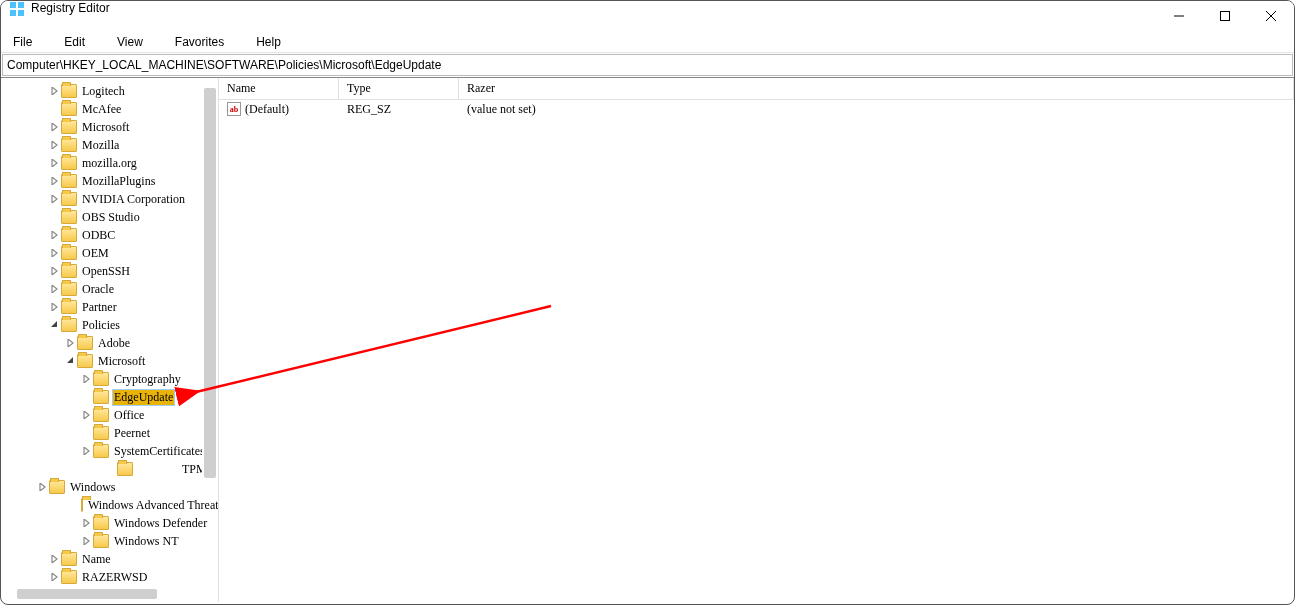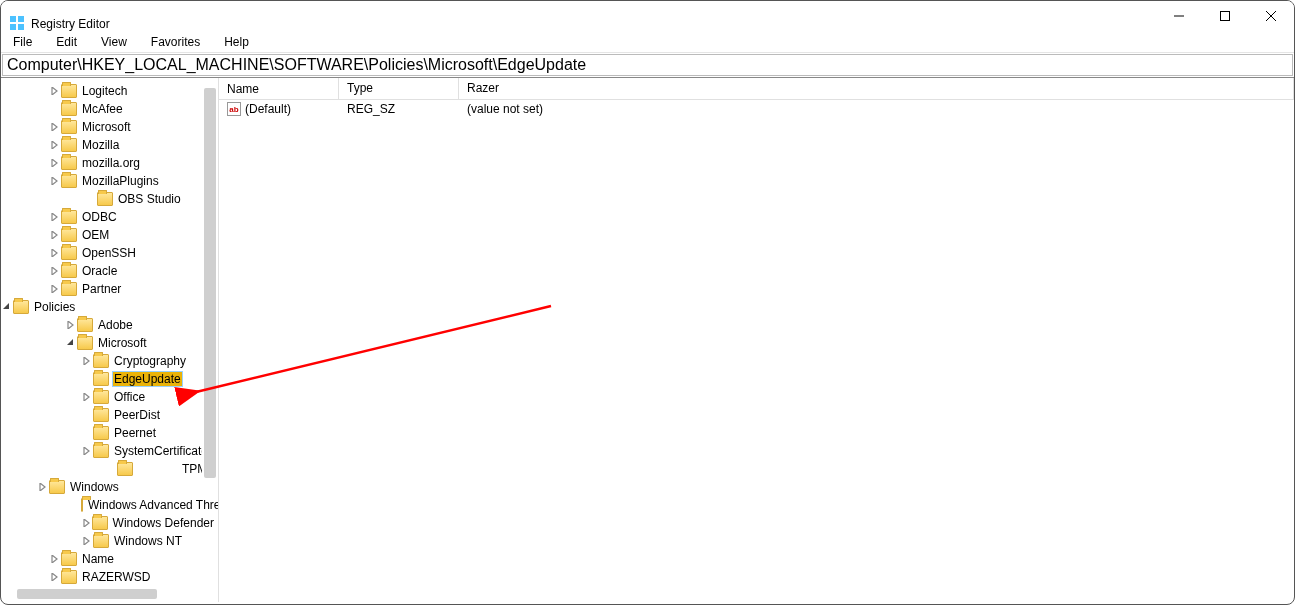--- a/index.html
+++ b/index.html
@@ -10,57 +10,58 @@
     width: 1295px;
     height: 605px;
     overflow: hidden;
     position: relative;
     border: 1px solid #555;
     border-radius: 8px;
   }
   .titlebar {
     height: 30px;
     display: flex;
-    align-items: flex-end;
+    align-items: flex-start;
     padding-left: 8px;
     background: #ffffff;
   }
   .titlebar .app-icon {
     width: 16px; height: 16px;
     margin-right: 6px;
     display: inline-flex; align-items: center; justify-content: center;
   }
   .titlebar .title { font-size: 12px; }
   .win-controls { margin-left: auto; display: flex; }
   .win-btn {
     width: 46px; height: 30px;
     display: flex; align-items: center; justify-content: center;
     color: #000;
   }
   .menubar {
     height: 22px;
     border-bottom: 1px solid #e5e5e5;
     display: flex; align-items: center;
     padding-left: 4px;
-    gap: 8px;
+    gap: 16px;
   }
   .menu-item { padding: 2px 8px; font-size: 12px; }
   .addressbar {
     height: 22px;
     border: 1px solid #bbb;
     margin: 1px;
     display: flex; align-items: center;
     padding: 0 4px;
-    font-size: 16px;
+    font-size: 12px;
   }
   .content {
     display: flex;
     height: calc(100% - 30px - 22px - 24px - 2px);
     position: relative;
     border-top: 1px solid #888;
+    font-family: Liberation Serif, serif;
   }
   .tree-pane {
     width: 218px;
     border-right: 1px solid #e0e0e0;
     overflow: hidden;
     position: relative;
     padding-top: 4px;
     padding-bottom: 4px;
   }
   .tree-inner {
@@ -254,21 +255,28 @@
           <span class="folder-icon"></span>
           <span class="label">mozilla.org</span>
         </div>
         <div class="tree-node" style="padding-left: 48px;">
           <span class="expander"><svg width="8" height="8">
               <path d="M1 0 L6 4 L1 8 Z" fill="none" stroke="#888" stroke-width="1.2"></path>
             </svg></span>
           <span class="folder-icon"></span>
           <span class="label">MozillaPlugins</span>
         </div>
-        <div class="tree-node" style="padding-left: 48px; margin-left: 36px;">
+        <div class="tree-node" style="padding-left: 48px;">
+          <span class="expander"><svg width="8" height="8">
+              <path d="M1 0 L6 4 L1 8 Z" fill="none" stroke="#888" stroke-width="1.2"></path>
+            </svg></span>
+          <span class="folder-icon"></span>
+          <span class="label">NVIDIA Corporation</span>
+        </div>
+        <div class="tree-node" style="padding-left: 48px;">
           <span class="expander"></span>
           <span class="folder-icon"></span>
           <span class="label">OBS Studio</span>
         </div>
         <div class="tree-node" style="padding-left: 48px;">
           <span class="expander"><svg width="8" height="8">
               <path d="M1 0 L6 4 L1 8 Z" fill="none" stroke="#888" stroke-width="1.2"></path>
             </svg></span>
           <span class="folder-icon"></span>
           <span class="label">ODBC</span>
@@ -294,21 +302,21 @@
           <span class="folder-icon"></span>
           <span class="label">Oracle</span>
         </div>
         <div class="tree-node" style="padding-left: 48px; text-align: center;">
           <span class="expander"><svg width="8" height="8">
               <path d="M1 0 L6 4 L1 8 Z" fill="none" stroke="#888" stroke-width="1.2"></path>
             </svg></span>
           <span class="folder-icon"></span>
           <span class="label">Partner</span>
         </div>
-        <div class="tree-node" style=" text-align: right;">
+        <div class="tree-node" style="padding-left: 48px; text-align: right;">
           <span class="expander open"><svg width="8" height="8">
               <path d="M0 6 L6 6 L6 0 Z" fill="#444"></path>
             </svg></span>
           <span class="folder-icon"></span>
           <span class="label">Policies</span>
         </div>
         <div class="tree-node" style="padding-left: 64px;">
           <span class="expander"><svg width="8" height="8">
               <path d="M1 0 L6 4 L1 8 Z" fill="none" stroke="#888" stroke-width="1.2"></path>
             </svg></span>
@@ -333,25 +341,20 @@
           <span class="expander"></span>
           <span class="folder-icon"></span>
           <span class="label">EdgeUpdate</span>
         </div>
         <div class="tree-node" style="padding-left: 80px;">
           <span class="expander"><svg width="8" height="8">
               <path d="M1 0 L6 4 L1 8 Z" fill="none" stroke="#888" stroke-width="1.2"></path>
             </svg></span>
           <span class="folder-icon"></span>
           <span class="label">Office</span>
-        </div>
-        <div class="tree-node" style="padding-left: 80px;">
-          <span class="expander"></span>
-          <span class="folder-icon"></span>
-          <span class="label">PeerDist</span>
         </div>
         <div class="tree-node" style="padding-left: 80px;">
           <span class="expander"></span>
           <span class="folder-icon"></span>
           <span class="label">Peernet</span>
         </div>
         <div class="tree-node" style="padding-left: 80px;">
           <span class="expander"><svg width="8" height="8">
               <path d="M1 0 L6 4 L1 8 Z" fill="none" stroke="#888" stroke-width="1.2"></path>
             </svg></span>

